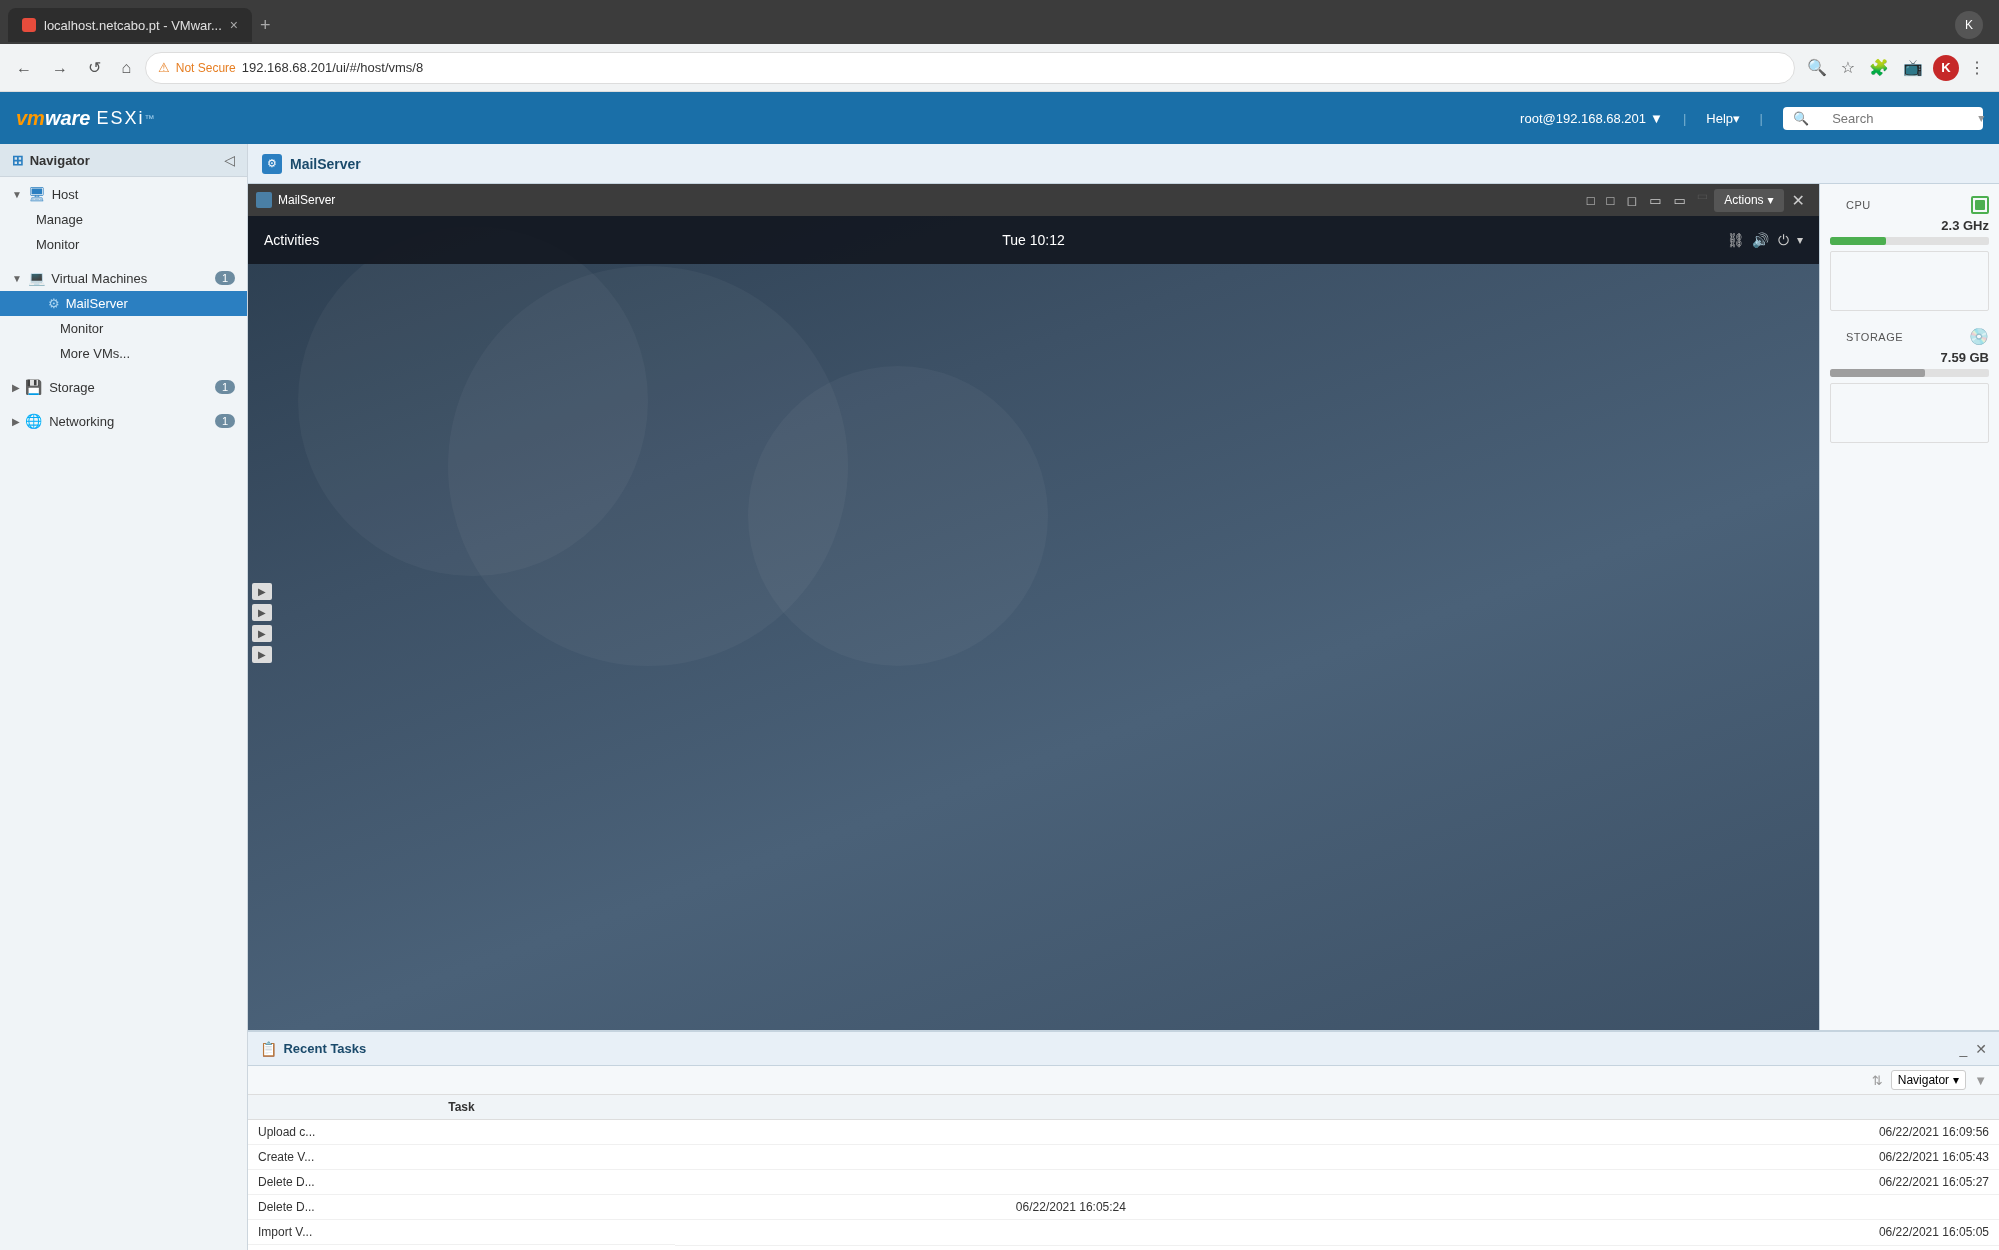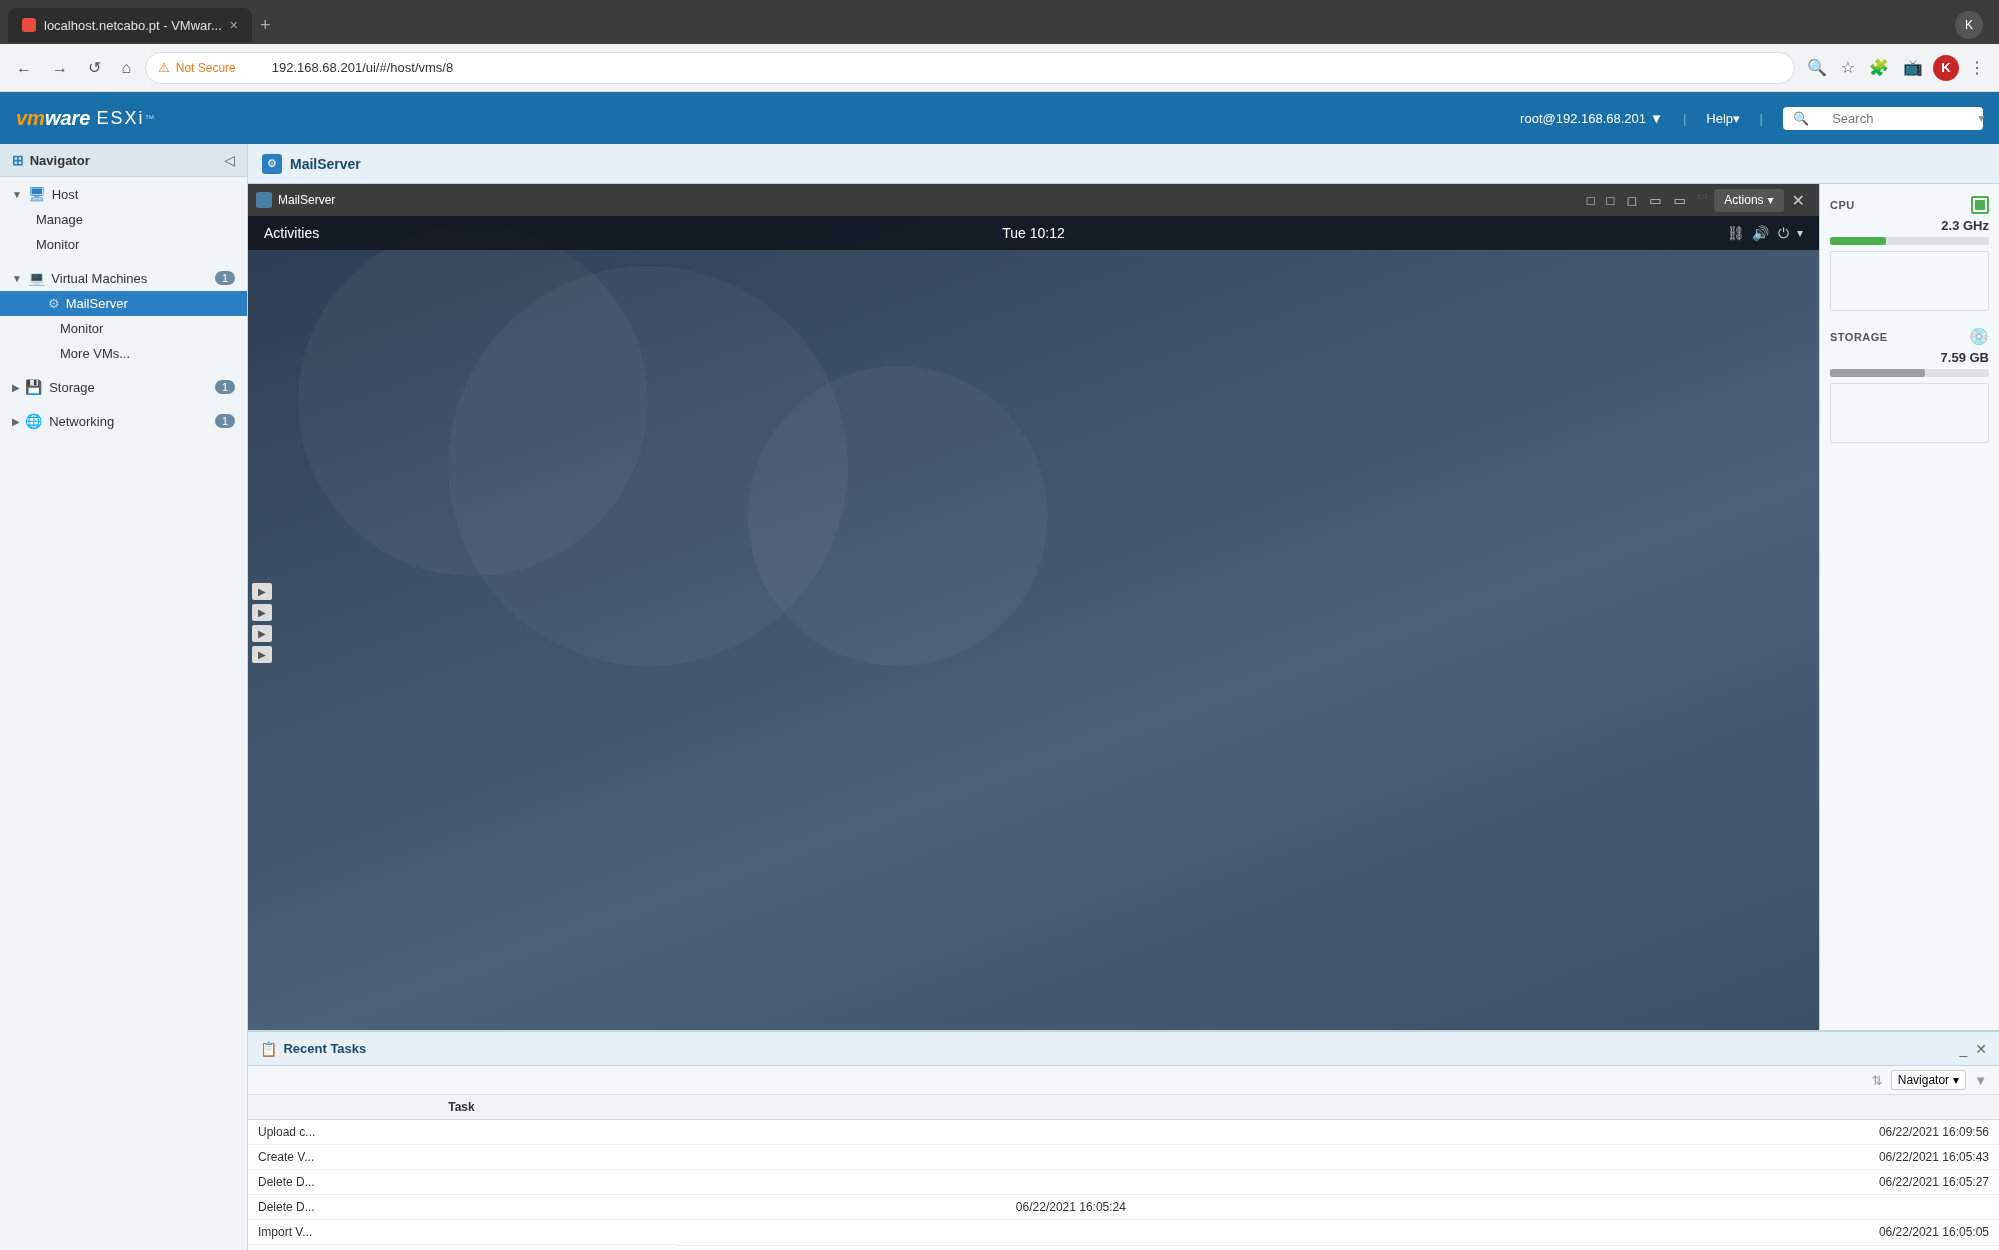--- a/index.html
+++ b/index.html
@@ -12,21 +12,21 @@
     .browser-tab .tab-favicon { width: 14px; height: 14px; background: #e74c3c; border-radius: 2px; display: inline-block; }
     .browser-tab .tab-close { margin-left: auto; color: #aaa; cursor: pointer; font-size: 14px; }
     .browser-tab-add { color: #aaa; font-size: 18px; margin-left: 4px; cursor: pointer; padding: 4px; }
     .browser-profile-icon { margin-left: auto; width: 28px; height: 28px; background: #555; border-radius: 50%; display: flex; align-items: center; justify-content: center; color: #fff; font-size: 12px; }
 
     .browser-toolbar { background: #f1f3f4; display: flex; align-items: center; padding: 6px 10px; gap: 8px; height: 48px; border-bottom: 1px solid #ddd; }
     .nav-btn { background: none; border: none; cursor: pointer; color: #555; font-size: 16px; padding: 4px 6px; border-radius: 4px; }
     .address-bar { flex: 1; display: flex; align-items: center; background: #fff; border: 1px solid #ddd; border-radius: 20px; padding: 4px 12px; gap: 6px; height: 32px; }
     .address-bar .lock-icon { color: #e67e22; font-size: 13px; }
     .not-secure { color: #e67e22; font-size: 12px; font-weight: 500; }
-    .address-text { color: #333; font-size: 13px; flex: 1; margin-left: 30px; }
+    .address-text { color: #333; font-size: 13px; flex: 1; }
     .toolbar-icons { display: flex; gap: 6px; align-items: center; }
     .toolbar-icon-btn { background: none; border: none; cursor: pointer; color: #555; font-size: 16px; padding: 4px; border-radius: 4px; }
 
     
     .vmware-header { background: #1a6fa8; display: flex; align-items: center; padding: 0 16px; height: 52px; }
     .header-right { margin-left: auto; display: flex; align-items: center; gap: 16px; color: #fff; font-size: 13px; }
     .header-user { display: flex; align-items: flex-end; gap: 4px; cursor: pointer; }
     .header-help { display: flex; align-items: center; cursor: pointer; }
     .header-search { display: flex; align-items: center; background: #fff; border-radius: 4px; padding: 4px 10px; gap: 6px; width: 200px; }
     .header-search input { border: none; outline: none; font-size: 13px; width: 100%; margin-left: 17px; }
@@ -62,32 +62,32 @@
     .vm-console { flex: 1; display: flex; flex-direction: column; position: relative; overflow: hidden; }
     .vm-console-header { background: #3c3c3c; display: flex; align-items: center; padding: 4px 8px; gap: 4px; height: 32px; }
     .vm-console-title { color: #fff; font-size: 12px; display: flex; align-items: center; gap: 6px; }
     .vm-console-title-icon { width: 14px; height: 14px; background: #666; border-radius: 2px; display: inline-block; }
     .vm-console-controls { margin-left: auto; display: flex; gap: 2px; }
     .console-ctrl-btn { background: none; border: none; cursor: pointer; color: #ccc; font-size: 13px; padding: 2px 5px; }
     .actions-btn { background: #555; color: #fff; border: none; cursor: pointer; padding: 3px 10px; border-radius: 3px; font-size: 12px; display: flex; align-items: center; gap: 4px; }
     .console-close-btn { background: none; border: none; cursor: pointer; color: #ccc; font-size: 16px; padding: 2px 6px; }
 
     .vm-screen { flex: 1; background: linear-gradient(160deg, #2c3e50 0%, #3d5166 30%, #4a6178 60%, #3d5166 100%); position: relative; overflow: hidden; }
-    .vm-taskbar { position: absolute; top: 0; left: 0; right: 0; background: rgba(20,25,35,0.95); color: #fff; display: flex; align-items: center; padding: 0 16px; height: 34px; font-size: 14px; }
+    .vm-taskbar { position: absolute; top: 0; left: 0; right: 0; background: rgba(20,25,35,0.95); color: #fff; display: flex; align-items: center; padding: 0 16px; height: 48px; font-size: 14px; }
     .vm-clock { position: absolute; left: 50%; transform: translateX(-50%); font-size: 14px; color: #fff; }
     .vm-tray { margin-left: auto; display: flex; align-items: center; gap: 8px; color: #ccc; font-size: 16px; }
 
     
     .desktop-circle { position: absolute; border-radius: 50%; background: rgba(255,255,255,0.04); }
 
     
     .side-panel { width: 180px; background: #f5f8fa; border-left: 1px solid #c5d3de; flex-shrink: 0; padding: 12px 10px; overflow-y: auto; }
     .resource-item { margin-bottom: 16px; }
     .resource-header { display: flex; align-items: center; justify-content: space-between; margin-bottom: 4px; }
-    .resource-label { font-size: 11px; font-weight: bold; color: #555; letter-spacing: 0.5px; text-transform: uppercase; }
+    .resource-label { font-size: 11px; font-weight: normal; color: #555; letter-spacing: 0.5px; text-transform: uppercase; margin-left: 16px; }
     .resource-icon { width: 18px; height: 18px; border: 2px solid #4caf50; border-radius: 2px; display: flex; align-items: center; justify-content: center; }
     .resource-value { font-size: 13px; color: #333; font-weight: bold; text-align: right; margin-bottom: 4px; }
     .resource-bar-container { background: #e0e0e0; border-radius: 2px; height: 8px; overflow: hidden; }
     .resource-bar { height: 100%; border-radius: 2px; }
     .resource-bar.cpu { background: #4caf50; width: 35%; }
     .resource-bar.memory { background: #2196f3; width: 45%; }
     .resource-bar.storage { background: #9e9e9e; width: 60%; }
 
     .memory-icon { display: flex; gap: 2px; }
     .memory-block { width: 4px; height: 12px; background: #4caf50; border-radius: 1px; }

